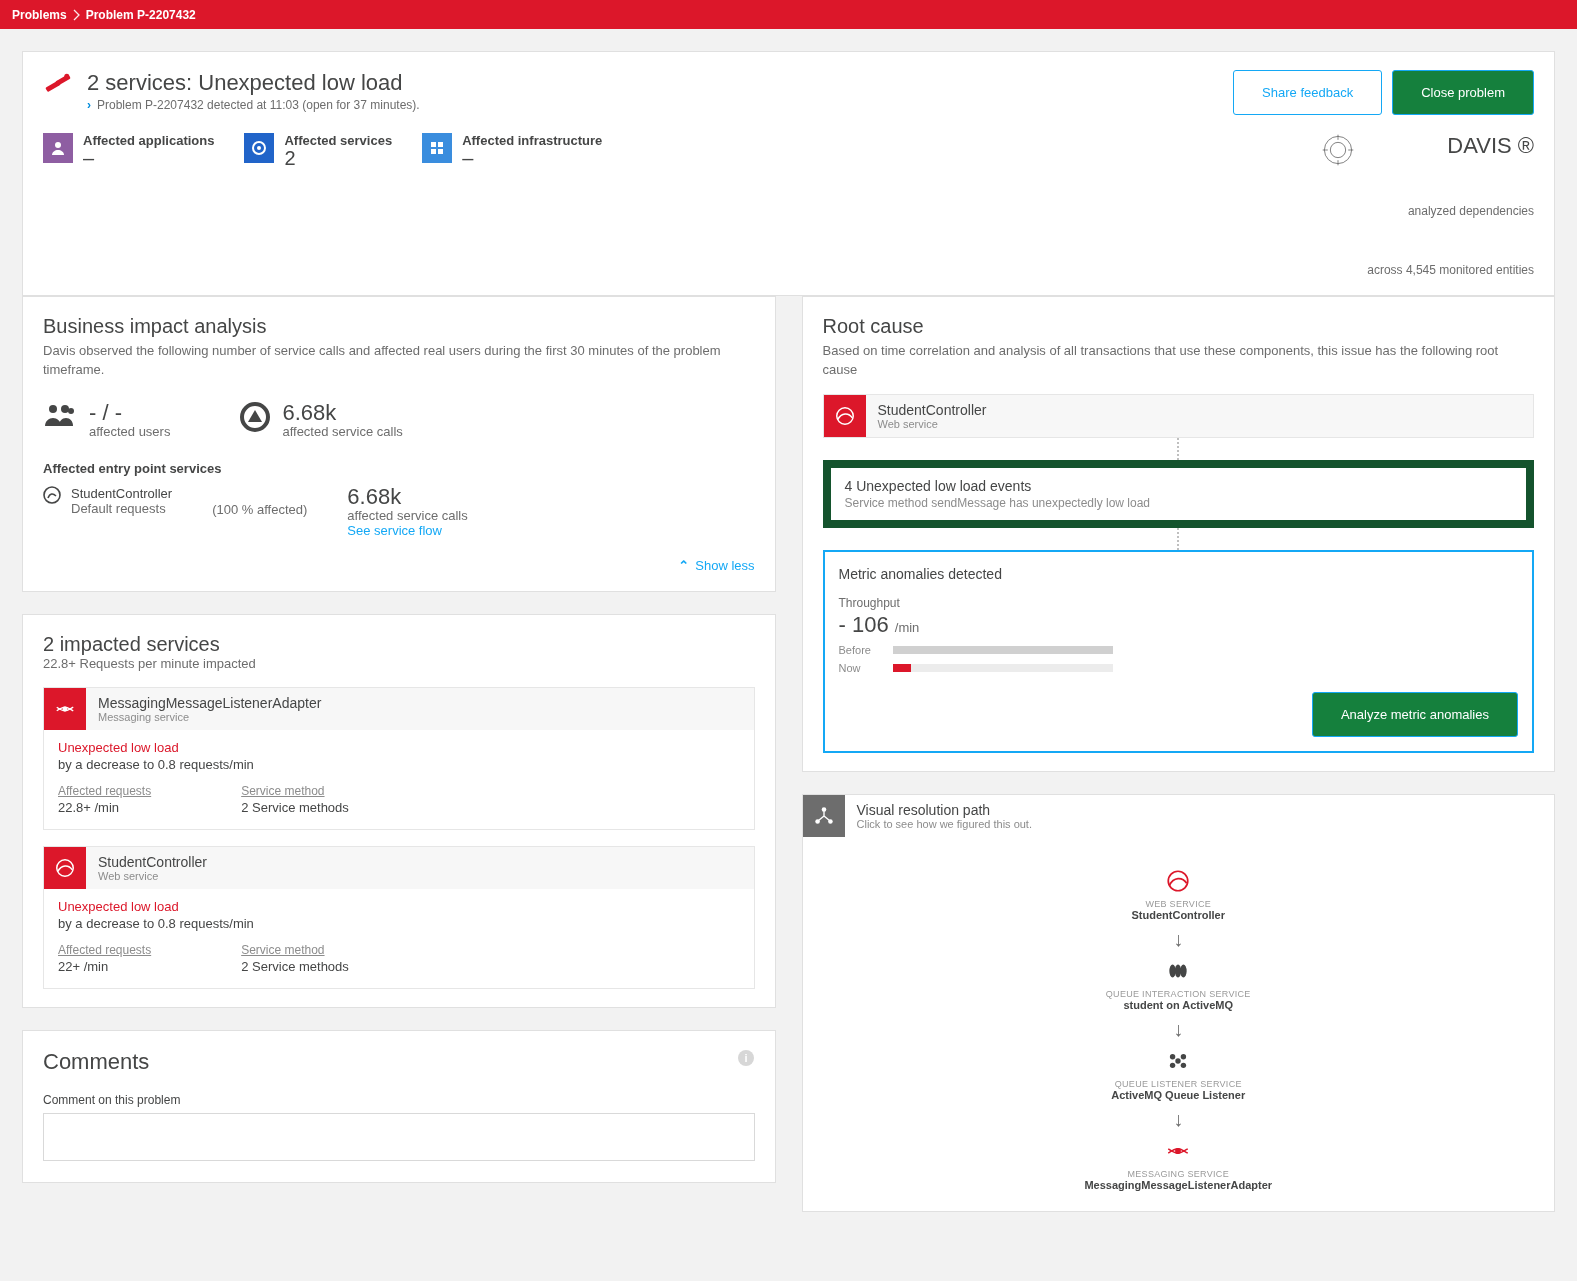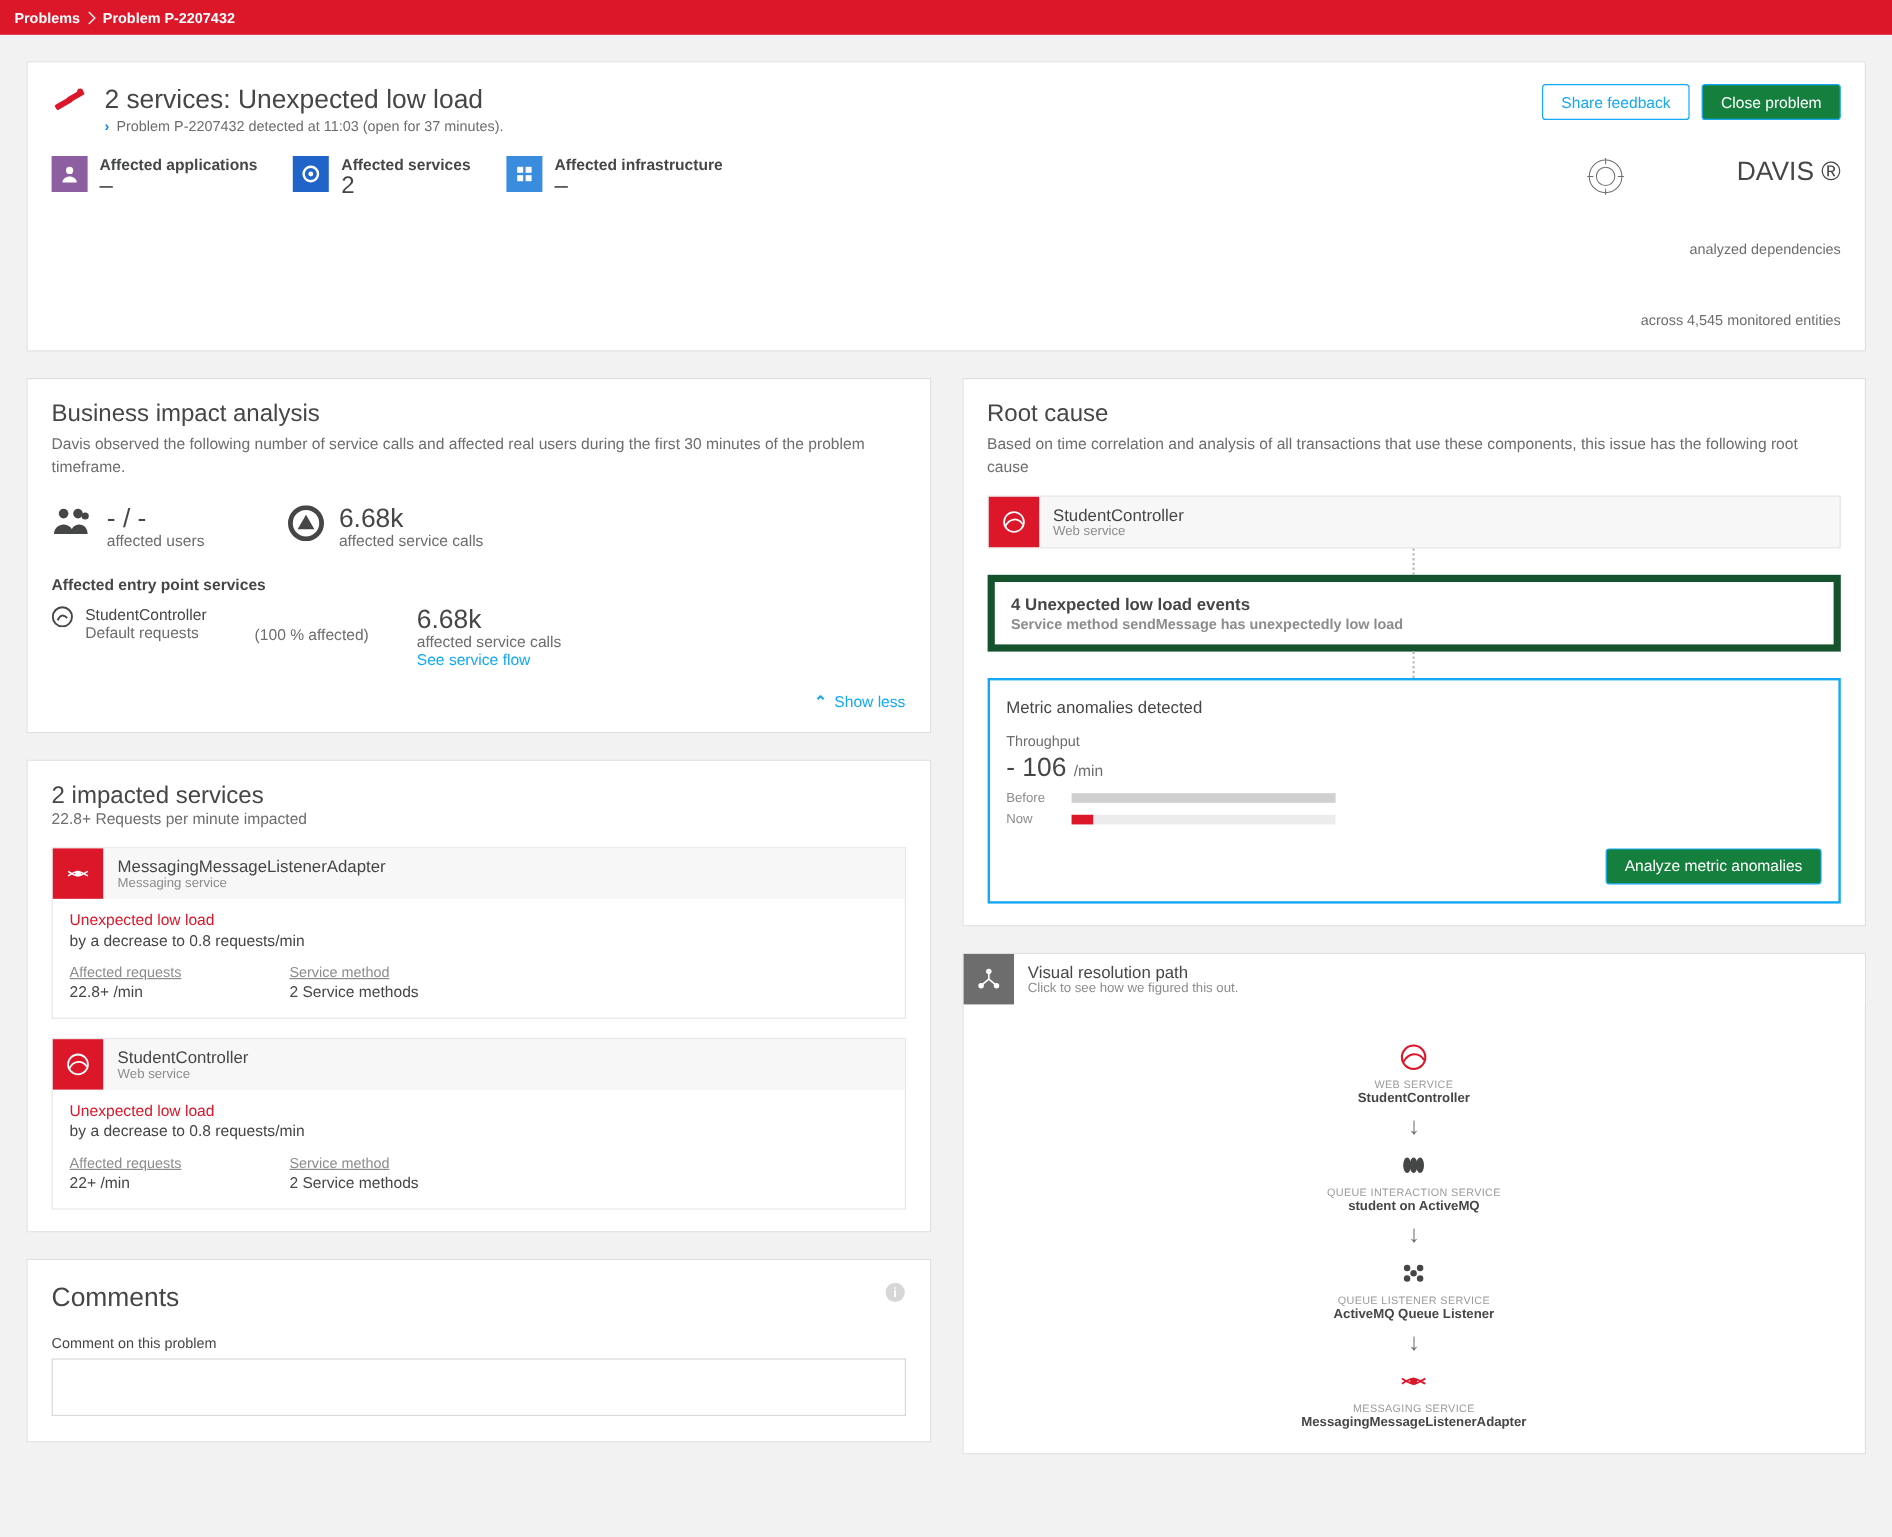--- a/index.html
+++ b/index.html
@@ -24,40 +24,40 @@
   .page { padding: 22px; max-width: 1577px; }
   .panel { background:#fff; border:1px solid #e0e0e0; padding:18px 20px; }
   
   .hdr { display:flex; align-items:flex-start; gap:14px; }
   .hdr .icon-box { color:#dc172a; }
   .hdr-title { font-size:22px; font-weight:400; color:#454646; }
   .hdr-sub { color:#6d6d6d; font-size:12px; margin-top:2px; }
   .hdr-sub .chev { color:#008cdb; margin-right:6px; font-weight:bold; }
   .hdr-actions { margin-left:auto; display:flex; gap:10px; }
   .btn {
-    height:30px; padding:0 15px; font-size:13px; border-radius:3px;
+    height:45px; padding:0 28px; font-size:13px; border-radius:3px;
     border:1px solid #14a8f5; background:#fff; color:#14a8f5; cursor:pointer;
   }
   .btn.primary { background:#15803d; color:#fff; }
   .metrics-row { display:flex; align-items:flex-start; margin-top:18px; gap:30px; }
   .metric { display:flex; gap:10px; align-items:flex-start; }
   .metric .tile {
     width:30px; height:30px; display:flex; align-items:center; justify-content:center;
     color:#fff;
   }
   .tile.purple { background:#8e5ea2; }
   .tile.blue1 { background:#2164c9; }
   .tile.blue2 { background:#3a8dde; }
   .metric-label { font-size:13px; font-weight:600; color:#454646; }
   .metric-val { font-size:20px; color:#454646; line-height:1; }
   .davis { margin-left:auto; text-align:right; display:flex; gap:12px; align-items:flex-start; }
   .davis-name { font-size:22px; font-weight:400; color:#454646; }
   .davis-sub { font-size:12px; color:#6d6d6d;margin-top:45px; }
   
-  .cols { display:grid; grid-template-columns: 1fr 1fr; gap:26px; margin-top:22px; align-items:start; }
+  .cols { display:grid; grid-template-columns: 1fr 1fr; gap:26px; align-items:start; }
   .section-title { font-size:20px; font-weight:400; color:#454646; }
   .section-desc { font-size:13px; color:#6d6d6d; margin-top:4px; line-height:1.45; }
   .bia-stats { display:flex; gap:70px; margin-top:22px; }
   .bia-stat { display:flex; gap:12px; align-items:flex-start; }
   .big { font-size:22px; color:#454646; line-height:1; }
   .small { font-size:13px; color:#6d6d6d; }
   .subhead { font-size:13px; font-weight:600; margin-top:22px; color:#454646; }
   .entry-row { display:flex; align-items:flex-start; gap:40px; margin-top:10px; }
   .entry-col { display:flex; flex-direction:column; }
   .link { color:#14a8f5; font-size:13px; cursor:pointer; }
@@ -72,21 +72,21 @@
   .svc-type { font-size:11px; color:#8c8c8c; }
   .svc-body { padding:10px 14px 14px; }
   .svc-alert { color:#dc172a; font-size:13px; }
   .svc-alert-sub { font-size:13px; color:#454646; margin-top:2px; }
   .svc-cols { display:flex; gap:90px; margin-top:12px; }
   .svc-col-h { font-size:12px; color:#8c8c8c;text-decoration:underline; }
   .svc-col-v { font-size:13px; color:#454646; margin-top:2px; }
   
   .rc-svc { display:flex; align-items:center; border:1px solid #e6e6e6; margin-top:14px; background:#f7f7f7; }
   .connector { width:1px; height:22px; border-left:2px dotted #bfbfbf; margin:0 auto; }
-  .rc-box { border:6px solid #14532d; background:#fff; padding:10px 14px;font-weight:bold; }
+  .rc-box { border:8px solid #14532d; background:#fff; padding:10px 14px; }
   .rc-box .t { font-size:14px; color:#454646; }
   .rc-box .s { font-size:12px; color:#8c8c8c; margin-top:2px; }
   .metric-anom { border:2px solid #14a8f5; background:#fff; padding:14px; }
   .metric-anom .hdr2 { font-size:14px; color:#454646; }
   .metric-anom .sub2 { font-size:12px; color:#8c8c8c; margin-top:2px; }
   .thru-label { font-size:12px; color:#6d6d6d; margin-top:14px; }
   .thru-val { font-size:22px; color:#454646; margin-top:2px; }
   .bar-row { display:flex; align-items:center; gap:10px; margin-top:6px; }
   .bar-row .lbl { width:44px; font-size:11px; color:#8c8c8c; }
   .bar { height:8px; background:#ececec; flex:0 0 220px; position:relative; }

